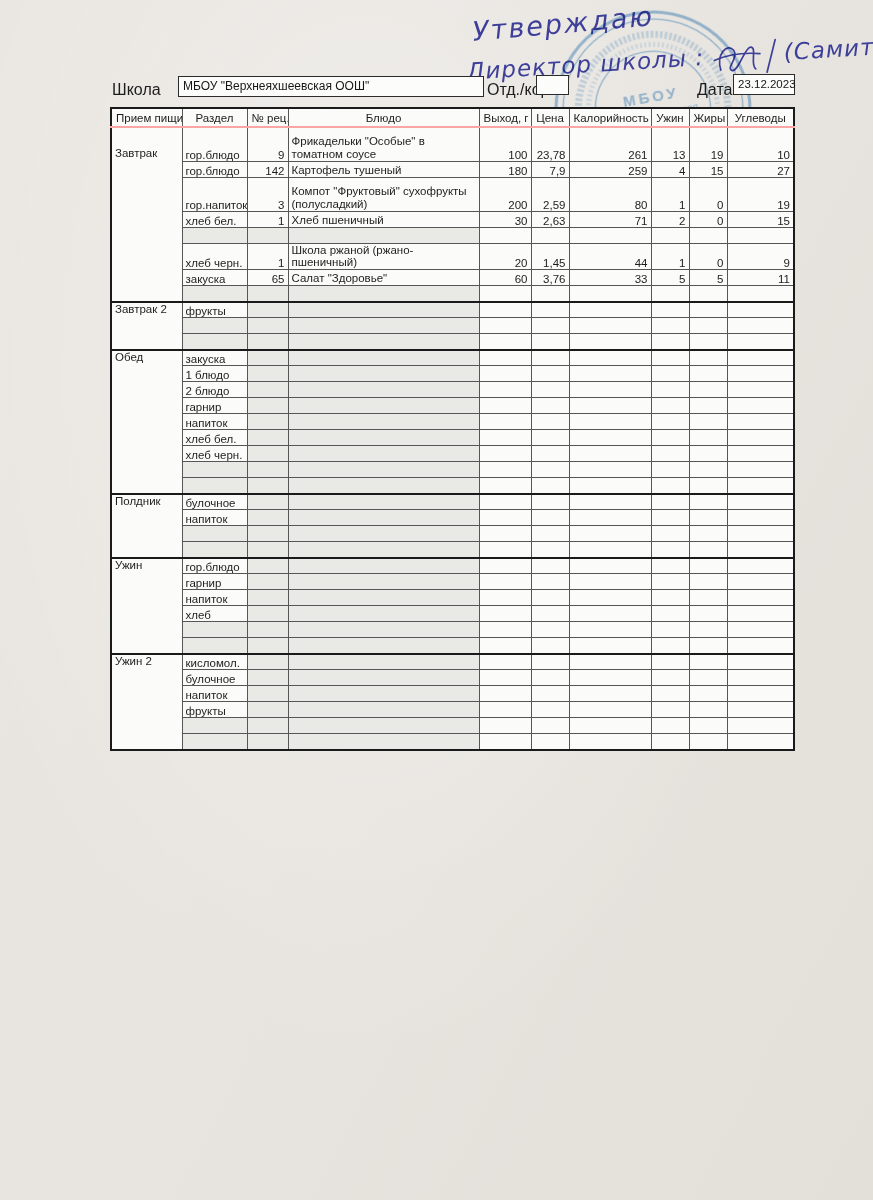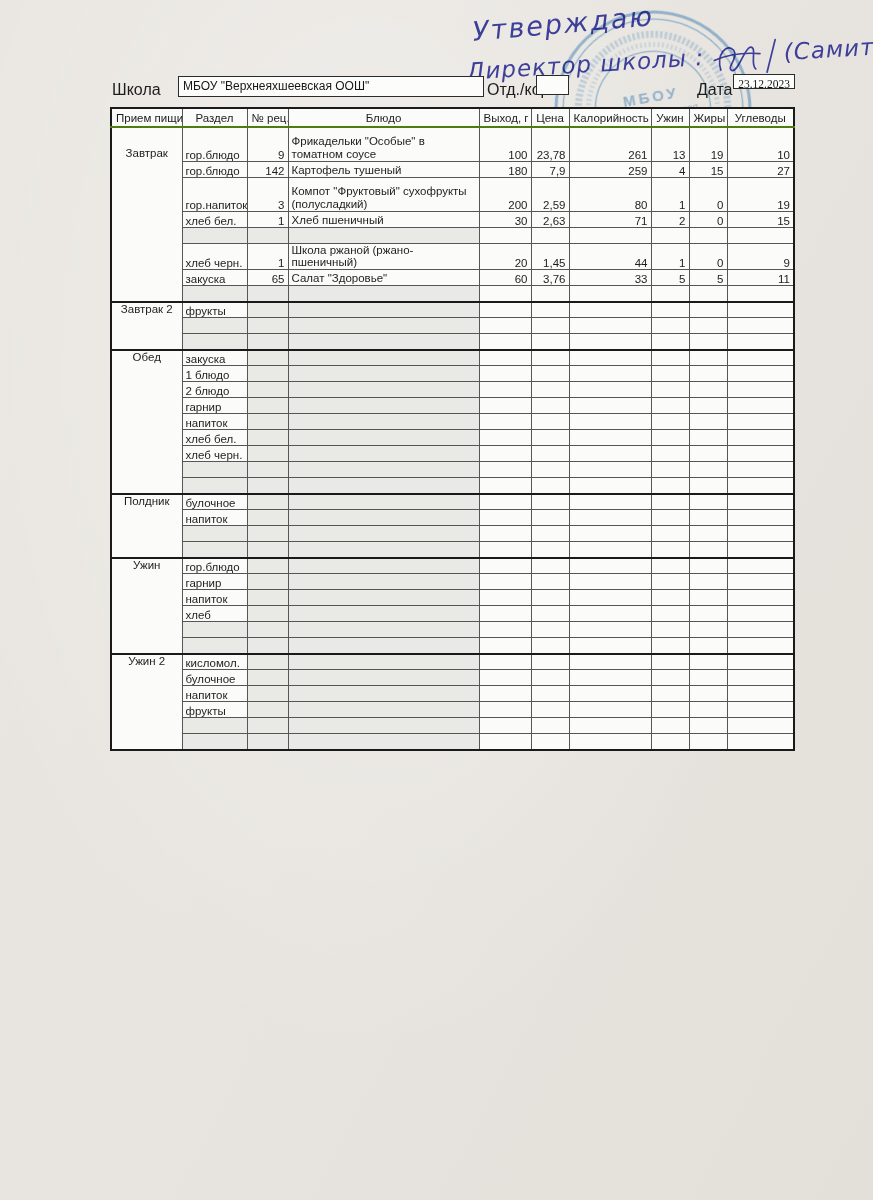--- a/index.html
+++ b/index.html
@@ -28,48 +28,48 @@
   .flabel{position:absolute;font-size:16px;color:#1d1d1d;}
   .fbox{
     position:absolute;background:#fcfcfb;border:1.5px solid #2b2b2b;
     font-size:12px;color:#161616;line-height:19px;padding:0 4px;box-sizing:border-box;
   }
   .school-label{left:112px;top:81px;}
   .school-box{left:178px;top:76px;width:306px;height:21px;}
   .dept-label{left:487px;top:81px;}
   .dept-box{left:536px;top:75px;width:33px;height:20px;}
   .date-label{left:697px;top:81px;}
-  .date-box{left:733px;top:74px;width:62px;height:15px;text-align:center;font-size:11.5px;line-height:19px;font-family:Liberation Serif, serif;}
+  .date-box{left:733px;top:74px;width:62px;height:21px;text-align:center;font-size:11.5px;line-height:19px;}
   
   .stamp{
     position:absolute;left:552px;top:8px;width:202px;height:202px;
     opacity:.52;mix-blend-mode:multiply;filter:blur(.4px);
     transform:rotate(-10deg);
   }
   
   table.menu{
     position:absolute;left:110px;top:107px;width:683px;
     border-collapse:collapse;table-layout:fixed;
     background:#fbfbf9;
     border:2.5px solid #1a1a1a;
   }
   table.menu th,table.menu td{
     border:1px solid #565656;
     font-size:11.5px;font-weight:normal;color:#1d1d1d;
     padding:0 3px;overflow:hidden;
   }
   table.menu thead th{
     height:17px;text-align:center;vertical-align:middle;
-    border-bottom:2px solid #4d7c0f;white-space:nowrap;padding:0 4px;
+    border-bottom:2px solid #fca5a5;white-space:nowrap;padding:0 4px;
   }
   tbody.section{border-top:2.3px solid #1a1a1a;}
   tr.r{height:16px;}
   tr.rt{height:34px;}
   td{vertical-align:bottom;white-space:nowrap;}
-  td.meal{vertical-align:top;text-align:center;padding:1px 3px;white-space:nowrap;}
+  td.meal{vertical-align:top;text-align:left;padding:1px 3px;white-space:nowrap;}
   td.c0{text-align:left;}
   td.c1,td.c3,td.c4,td.c5,td.c6,td.c7,td.c8{text-align:right;}
   td.c2{text-align:left;white-space:normal;line-height:1.12;padding:1px 3px;}
   td.tint{background:#e9eae6;}
 </style>
 </head>
 <body>
 
 <div class="page">
 

